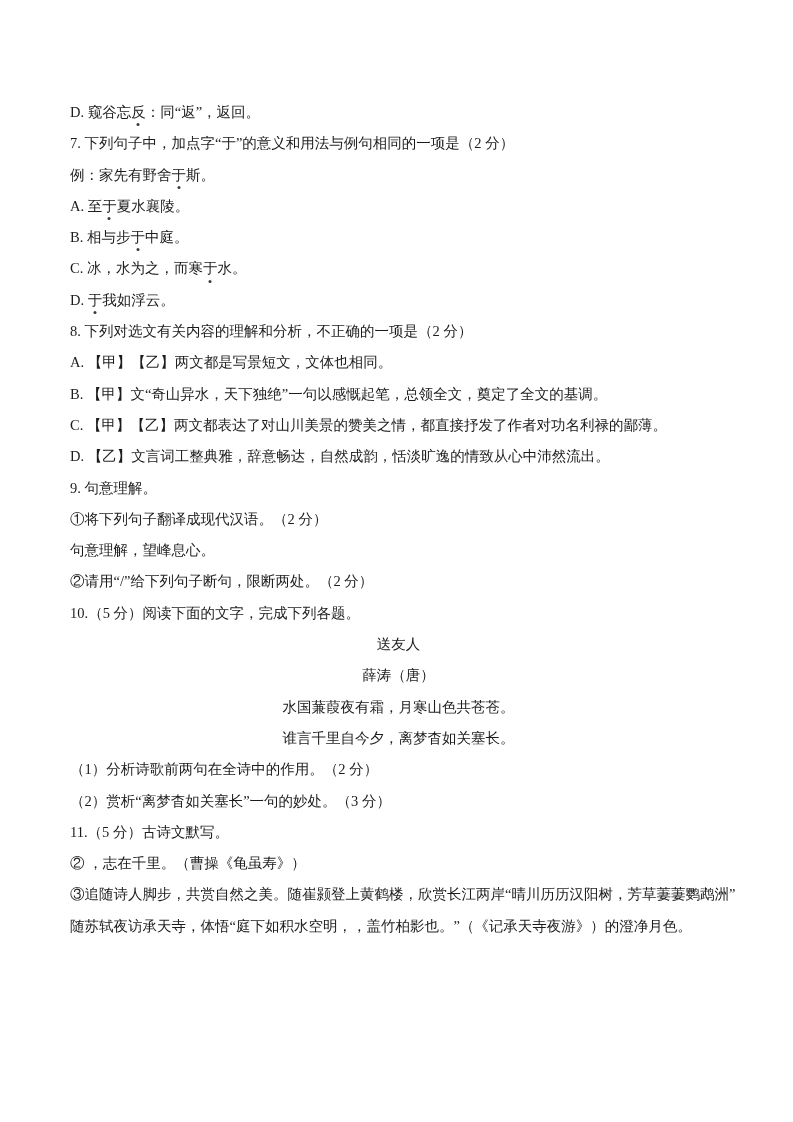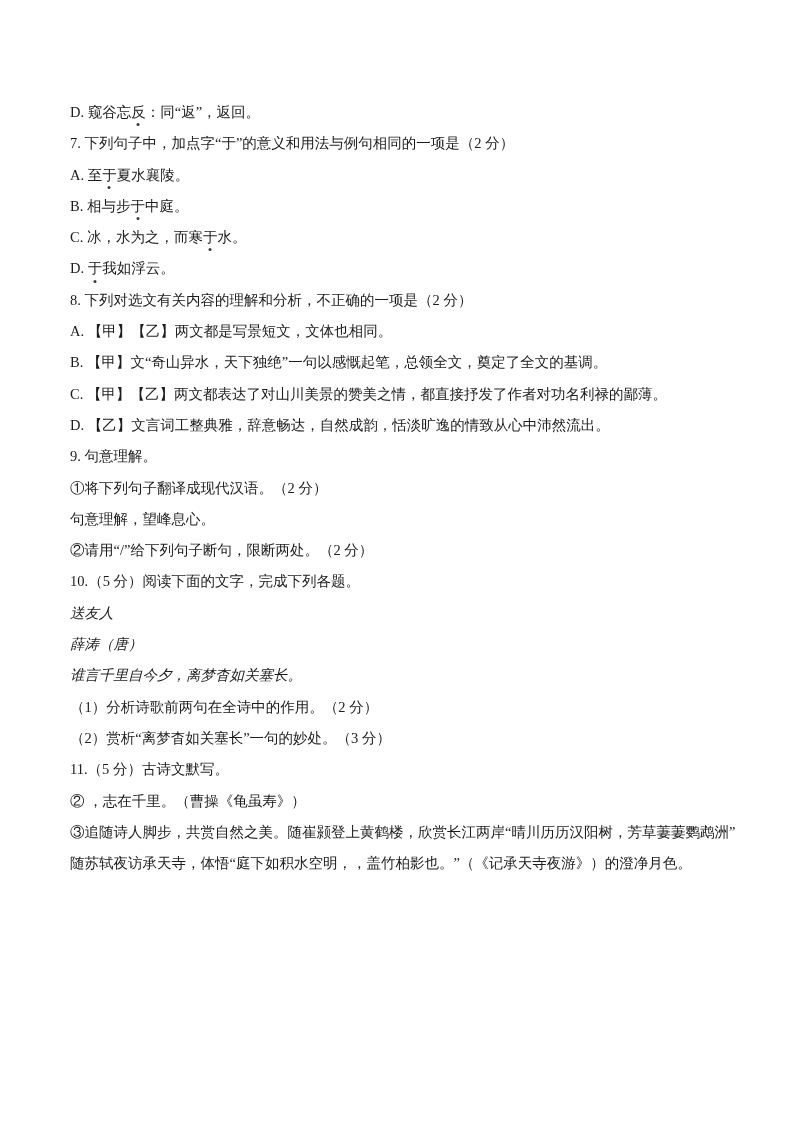--- a/index.html
+++ b/index.html
@@ -31,21 +31,21 @@
   }
   .line {
     margin: 0;
     height: 31.3px;
     line-height: 31.3px;
     font-size: 14.5px;
     white-space: nowrap;
     color: #1c1c1c;
   }
   .line.center {
-    font-style: italic;
+    text-align: center;
   }
   
   .emph-dot {
     position: relative;
     display: inline-block;
   }
   .emph-dot::after {
     content: "";
     position: absolute;
     left: 50%;
@@ -58,36 +58,38 @@
     background: #3a3a3a;
   }
 </style>
 </head>
 <body>
 
 <div class="page">
   <div class="doc">
       <p class="line"><span>D. 窥谷忘</span><span class="emph-dot">反</span><span>：同“返”，返回。</span></p>
       <p class="line"><span>7. 下列句子中，加点字“于”的意义和用法与例句相同的一项是（2 分）</span></p>
+      <p class="line"><span>例：家先有野舍</span><span class="emph-dot">于</span><span>斯。</span></p>
       <p class="line"><span>A. 至</span><span class="emph-dot">于</span><span>夏水襄陵。</span></p>
       <p class="line"><span>B. 相与步</span><span class="emph-dot">于</span><span>中庭。</span></p>
       <p class="line"><span>C. 冰，水为之，而寒</span><span class="emph-dot">于</span><span>水。</span></p>
       <p class="line"><span>D. </span><span class="emph-dot">于</span><span>我如浮云。</span></p>
       <p class="line"><span>8. 下列对选文有关内容的理解和分析，不正确的一项是（2 分）</span></p>
       <p class="line"><span>A. 【甲】【乙】两文都是写景短文，文体也相同。</span></p>
       <p class="line"><span>B. 【甲】文“奇山异水，天下独绝”一句以感慨起笔，总领全文，奠定了全文的基调。</span></p>
       <p class="line"><span>C. 【甲】【乙】两文都表达了对山川美景的赞美之情，都直接抒发了作者对功名利禄的鄙薄。</span></p>
       <p class="line"><span>D. 【乙】文言词工整典雅，辞意畅达，自然成韵，恬淡旷逸的情致从心中沛然流出。</span></p>
       <p class="line"><span>9. 句意理解。</span></p>
       <p class="line"><span>①将下列句子翻译成现代汉语。（2 分）</span></p>
       <p class="line"><span>句意理解，望峰息心。</span></p>
       <p class="line"><span>②请用“/”给下列句子断句，限断两处。（2 分）</span></p>
       <p class="line"><span>10.（5 分）阅读下面的文字，完成下列各题。</span></p>
       <p class="line center"><span>送友人</span></p>
       <p class="line center"><span>薛涛（唐）</span></p>
+      <p class="line center"><span>水国蒹葭夜有霜，月寒山色共苍苍。</span></p>
       <p class="line center"><span>谁言千里自今夕，离梦杳如关塞长。</span></p>
       <p class="line"><span>（1）分析诗歌前两句在全诗中的作用。（2 分）</span></p>
       <p class="line"><span>（2）赏析“离梦杳如关塞长”一句的妙处。（3 分）</span></p>
       <p class="line"><span>11.（5 分）古诗文默写。</span></p>
       <p class="line"><span>② ，志在千里。（曹操《龟虽寿》）</span></p>
       <p class="line"><span>③追随诗人脚步，共赏自然之美。随崔颢登上黄鹤楼，欣赏长江两岸“晴川历历汉阳树，芳草萋萋鹦鹉洲”</span></p>
       <p class="line"><span>随苏轼夜访承天寺，体悟“庭下如积水空明，，盖竹柏影也。”（《记承天寺夜游》）的澄净月色。</span></p>
     </div>
 </div>
 

